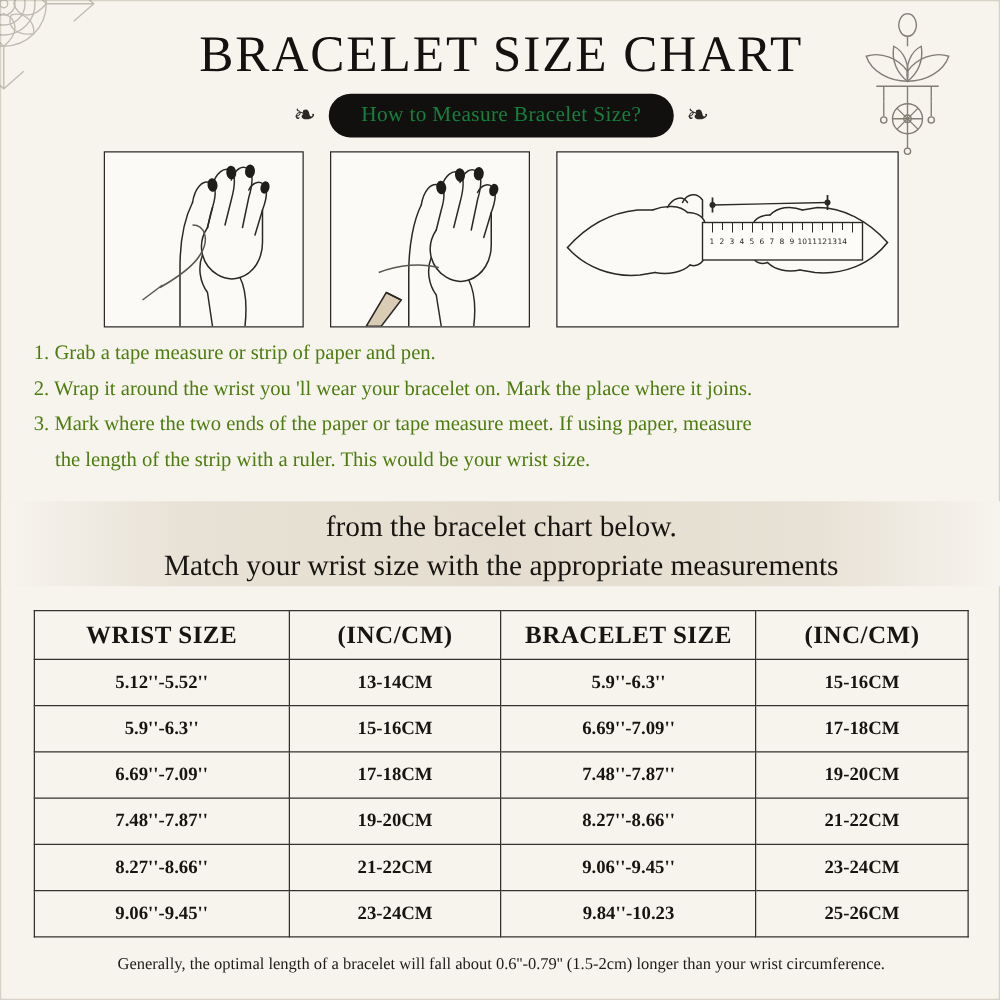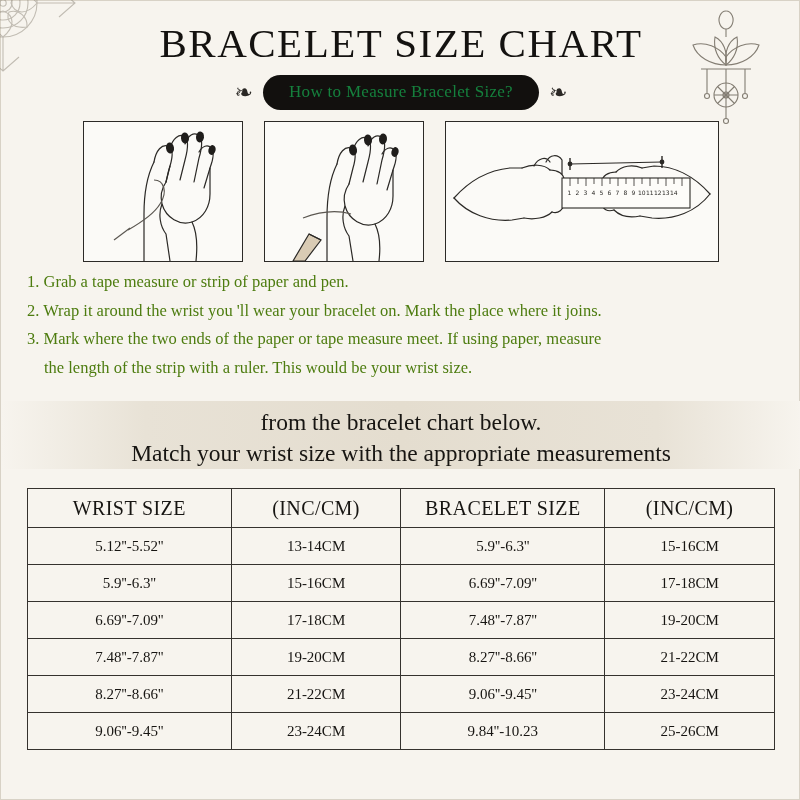--- a/index.html
+++ b/index.html
@@ -145,21 +145,21 @@
     width: 748px;
   }
   table {
     border-collapse: collapse;
     width: 748px;
     font-family: "Liberation Serif", serif;
   }
   table td, table th {
     border: 1px solid #35322e;
     text-align: center;
-    font-weight: normal;
+    font-weight: bold;
     color: #171512;
   }
   .head-cell {
     font-size: 20px;
     height: 36px;
     letter-spacing: 0.4px;
   }
   .body-cell {
     font-size: 15px;
     height: 34px;
@@ -401,14 +401,15 @@
         <tr>
           <td class="body-cell">9.06''-9.45''</td>
           <td class="body-cell">23-24CM</td>
           <td class="body-cell">9.84''-10.23</td>
           <td class="body-cell">25-26CM</td>
         </tr>
       </tbody>
     </table>
   </div>
 
+  <div class="footnote">Generally, the optimal length of a bracelet will fall about 0.6''-0.79'' (1.5-2cm) longer than your wrist circumference.</div>
 
 </div>
 
 </body></html>

